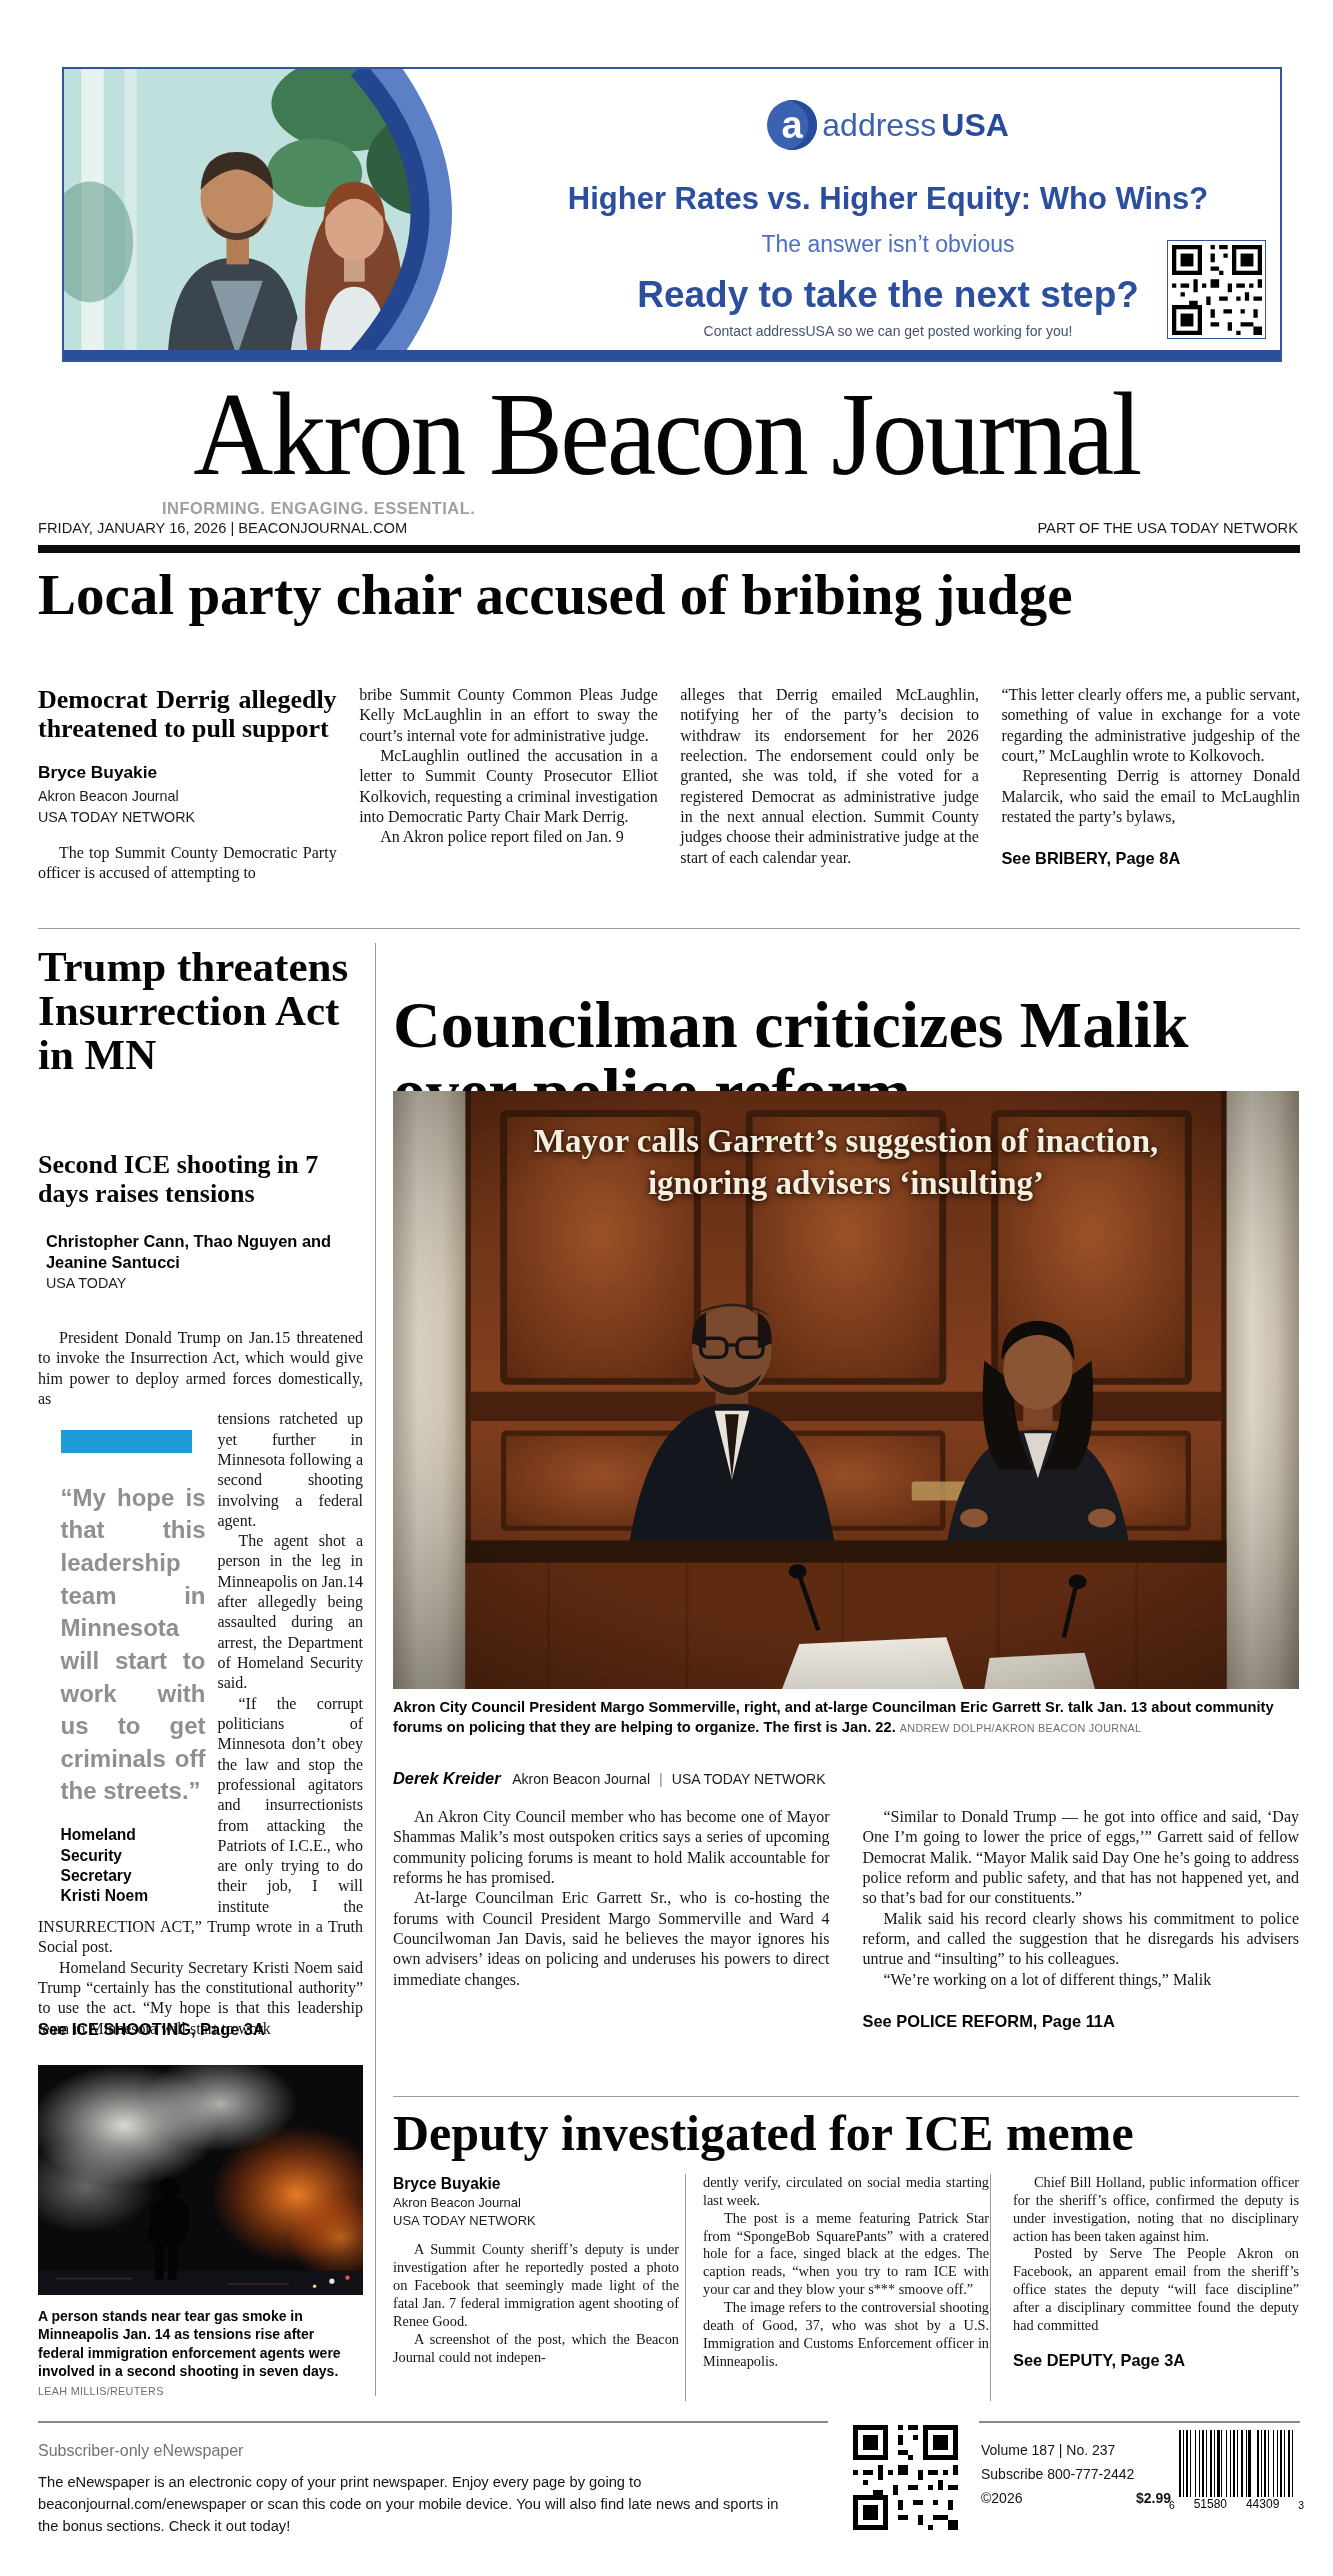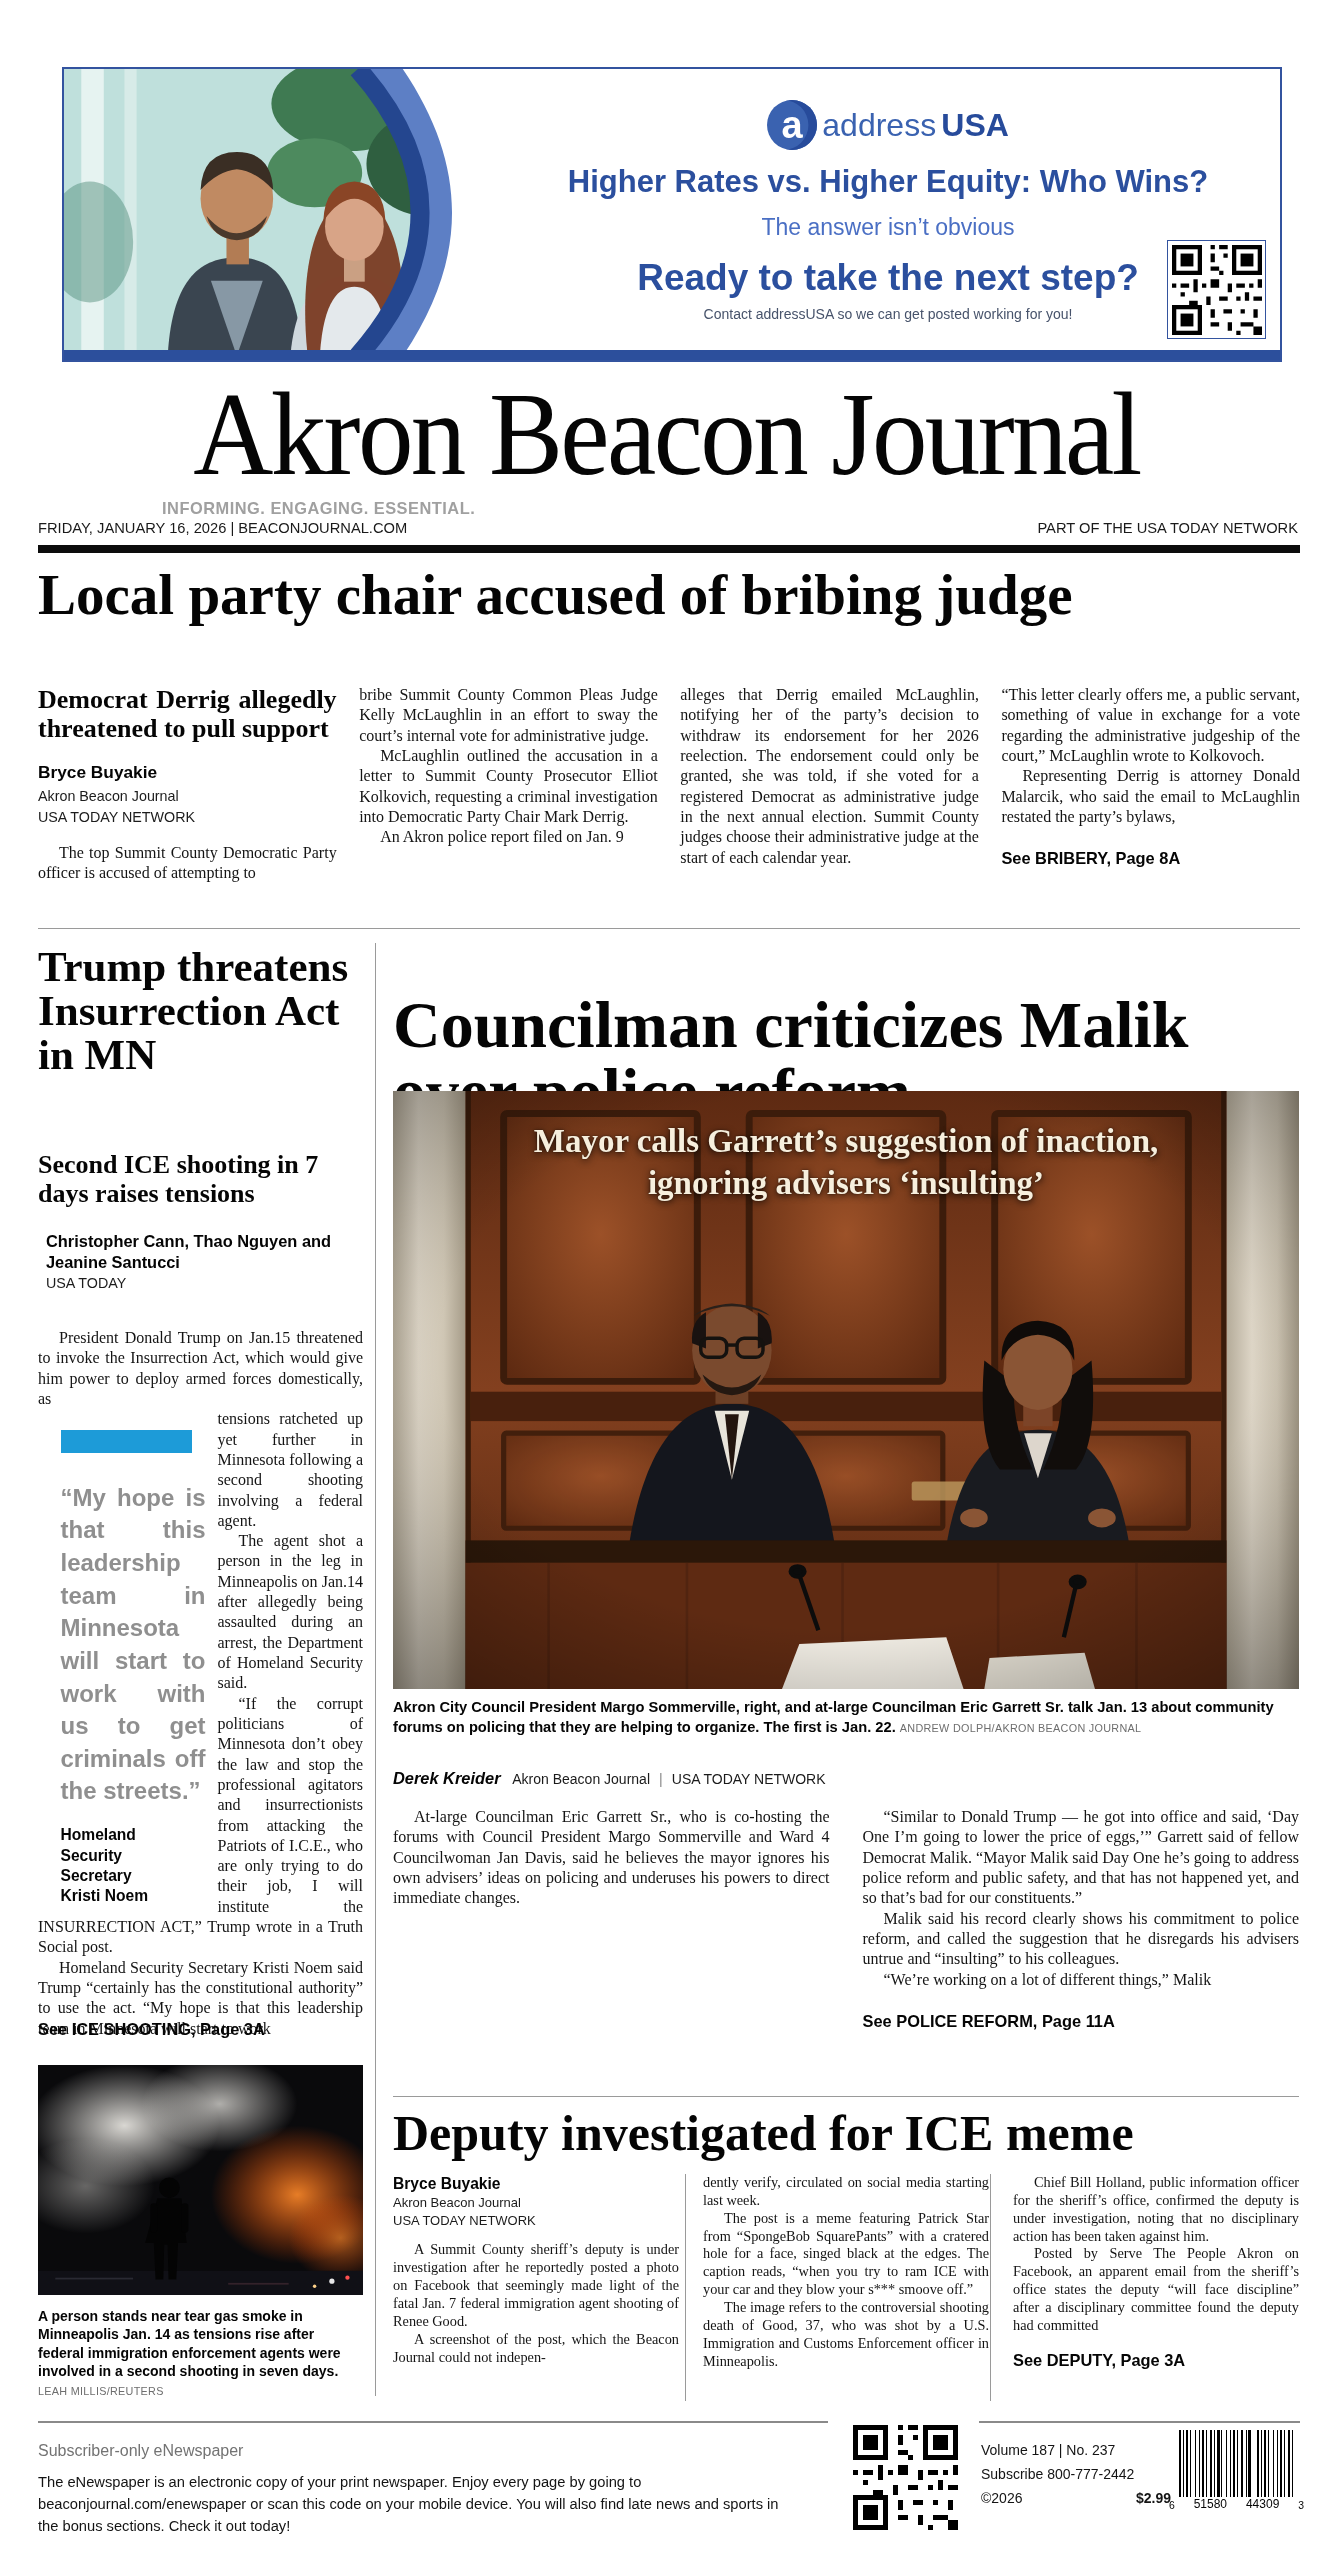--- a/index.html
+++ b/index.html
@@ -15,21 +15,21 @@
   
   .ad{left:62px;top:67px;width:1216px;height:291px;border:2.6px solid #33539f;background:#fff;}
   .ad-photo{position:absolute;left:0;top:0;width:420px;height:285px;overflow:hidden;}
   .ad-content{position:absolute;left:432px;top:0;right:0;height:275px;text-align:center;}
   .ad-logo{margin-top:31px;display:inline-flex;align-items:center;gap:5.2px;}
   .ad-logo-a{width:50px;height:50px;border-radius:50%;background:#3a62b0;color:#fff;
     display:inline-flex;align-items:center;justify-content:center;font-family:"Liberation Sans",sans-serif;
     font-weight:700;font-size:38px;box-shadow:inset -8.6px 0 0 #274b9b;}
   .ad-logo-address{font-family:"Liberation Sans",sans-serif;font-size:32px;color:#3a62b0;font-weight:500;}
   .ad-logo-usa{font-family:"Liberation Sans",sans-serif;font-size:32px;color:#274b9b;font-weight:700;}
-  .ad-headline{margin-top:14px;font-family:"Liberation Sans",sans-serif;font-weight:700;font-size:31px;color:#2b4f9e;}
+  .ad-headline{margin-top:31px;font-family:"Liberation Sans",sans-serif;font-weight:700;font-size:31px;color:#2b4f9e;}
   .ad-subline{margin-top:14px;font-family:"Liberation Sans",sans-serif;font-size:23px;color:#4a6fc4;}
   .ad-cta{margin-top:15.6px;font-family:"Liberation Sans",sans-serif;font-weight:700;font-size:37px;color:#2b4f9e;}
   .ad-contact{margin-top:7px;font-family:"Liberation Sans",sans-serif;font-size:14px;color:#47536b;}
   .ad-strip{position:absolute;left:0;right:0;bottom:0;height:10.4px;background:#2c4f9c;}
   .ad-qr{position:absolute;right:14px;bottom:21px;width:90px;height:90px;border:1.7px solid #33539f;background:#fff;padding:3.5px;}
 
   .qr svg{width:100%;height:100%;display:block;}
 
   
   .mast-title{left:0;right:0;top:377px;text-align:center;font-size:111px;line-height:1.05;
@@ -382,20 +382,21 @@
 
   <div class="abs rf-byline">
     <span class="byline-name">Derek Kreider</span>
     <span>Akron Beacon Journal</span>
     <span style="color:#888;margin:0 5.2px;">|</span>
     <span>USA TODAY NETWORK</span>
   </div>
 
   <div class="abs rf-cols body-copy just">
     <div>
+      <p class="indent">An Akron City Council member who has become one of Mayor Shammas Malik’s most outspoken critics says a series of upcoming community policing forums is meant to hold Malik accountable for reforms he has promised.</p>
       <p class="indent">At-large Councilman Eric Garrett Sr., who is co-hosting the forums with Council President Margo Sommerville and Ward 4 Councilwoman Jan Davis, said he believes the mayor ignores his own advisers’ ideas on policing and underuses his powers to direct immediate changes.</p>
     </div>
     <div>
       <p class="indent">“Similar to Donald Trump — he got into office and said, ‘Day One I’m going to lower the price of eggs,’” Garrett said of fellow Democrat Malik. “Mayor Malik said Day One he’s going to address police reform and public safety, and that has not happened yet, and so that’s bad for our constituents.”</p>
       <p class="indent">Malik said his record clearly shows his commitment to police reform, and called the suggestion that he disregards his advisers untrue and “insulting” to his colleagues.</p>
       <p class="indent">“We’re working on a lot of different things,” Malik</p>
       <div class="jump">See POLICE REFORM, Page 11A</div>
     </div>
   </div>
 

